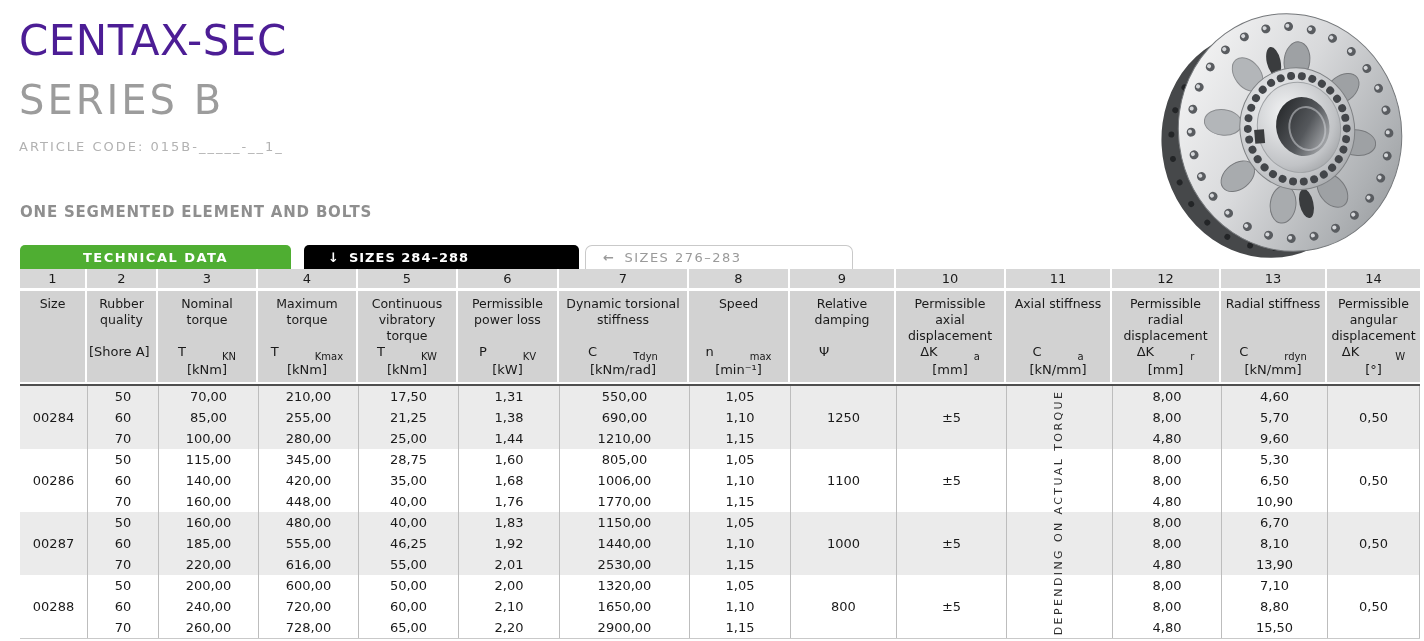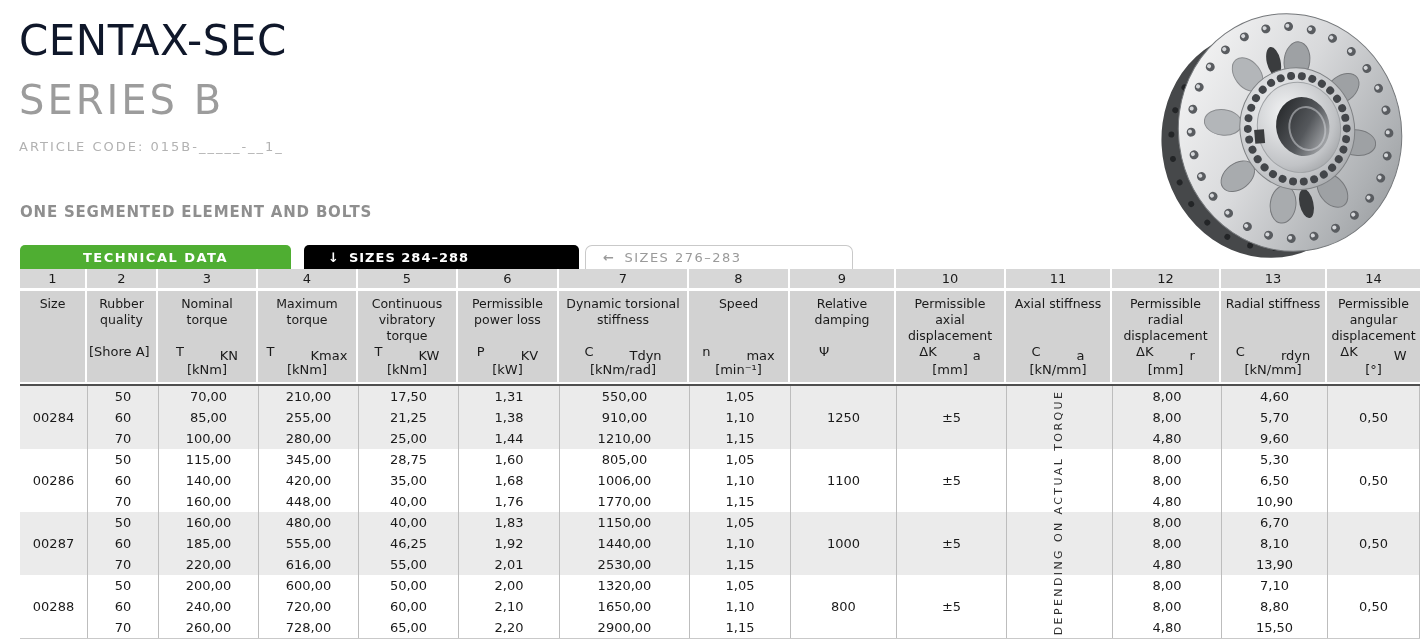--- a/index.html
+++ b/index.html
@@ -2,21 +2,21 @@
 <html><head>
 <meta charset="utf-8">
 <style>
   * { margin:0; padding:0; box-sizing:border-box; }
   html,body { width:1424px; height:641px; background:#fff; overflow:hidden;
               font-family:"DejaVu Sans", sans-serif; color:#1a1a1a; }
   .page { position:relative; width:1424px; height:641px; }
 
   
   .titles { position:absolute; top:16px; left:19px; }
-  .brand { font-size:42px; font-weight:400; letter-spacing:0.5px; color:#0f172a; }
+  .brand { font-size:42px; font-weight:400; letter-spacing:0.5px; color:#4c1d95; }
   .series { font-size:40px; font-weight:400; letter-spacing:3px; color:#9c9c9c; margin-top:12px; }
   .artcode { font-size:13px; letter-spacing:2px; color:#b2b2b2; margin-top:16px; }
   .section-heading { position:absolute; top:203px; left:20px; font-size:15px;
                      font-weight:bold; letter-spacing:0.8px; color:#8f8f8f; }
 
   
   .product { position:absolute; top:2px; right:2px; width:272px; height:268px; }
 
   
   .tabs { position:absolute; top:245px; left:20px; display:flex; height:24px; }
@@ -37,21 +37,21 @@
   .num-row > div { background:#d7d7d7; height:19px; display:flex; align-items:center;
                    justify-content:center; font-size:13px; border-right:2px solid #fff; }
   .num-row > div:last-child { border-right:none; }
   .head-row { margin-top:3px; }
   .head-row > div { background:#d2d2d2; border-right:2px solid #fff; min-height:91px;
                     display:flex; flex-direction:column; text-align:center;
                     padding:5px 2px 3px 2px; }
   .head-row > div:last-child { border-right:none; }
   .hname { flex:1; font-size:12.5px; line-height:1.28; }
   .hsym  { height:18px; font-size:13px; }
-  .hsym sub { font-size:13px;margin-left:36px; }
+  .hsym sub { font-size:10px;margin-left:36px; }
   .hunit { height:17px; font-size:13px; }
 
   .data-area { margin-top:2px; border-top:2px solid #4f4f4f; border-bottom:1px solid #c9c9c9;
                position:relative; }
   .group { grid-template-rows:21px 21px 21px; }
   .g-gray  { background:#ebebeb; }
   .g-white { background:#ffffff; }
   .cell { display:flex; align-items:center; justify-content:center; font-size:13px;
           border-left:1px solid #bdbdbd; }
   .c1 { grid-column:1; border-left:none; } .c2{grid-column:2} .c3{grid-column:3}
@@ -240,21 +240,21 @@
         <div class="cell c4 r1">210,00</div>
         <div class="cell c4 r2">255,00</div>
         <div class="cell c4 r3">280,00</div>
         <div class="cell c5 r1">17,50</div>
         <div class="cell c5 r2">21,25</div>
         <div class="cell c5 r3">25,00</div>
         <div class="cell c6 r1">1,31</div>
         <div class="cell c6 r2">1,38</div>
         <div class="cell c6 r3">1,44</div>
         <div class="cell c7 r1">550,00</div>
-        <div class="cell c7 r2">910,00</div>
+        <div class="cell c7 r2">690,00</div>
         <div class="cell c7 r3">1210,00</div>
         <div class="cell c8 r1">1,05</div>
         <div class="cell c8 r2">1,10</div>
         <div class="cell c8 r3">1,15</div>
         <div class="cell rs c9">1250</div>
         <div class="cell rs c10">±5</div>
         <div class="cell rs c11"></div>
         <div class="cell c12 r1">8,00</div>
         <div class="cell c12 r2">8,00</div>
         <div class="cell c12 r3">4,80</div>

